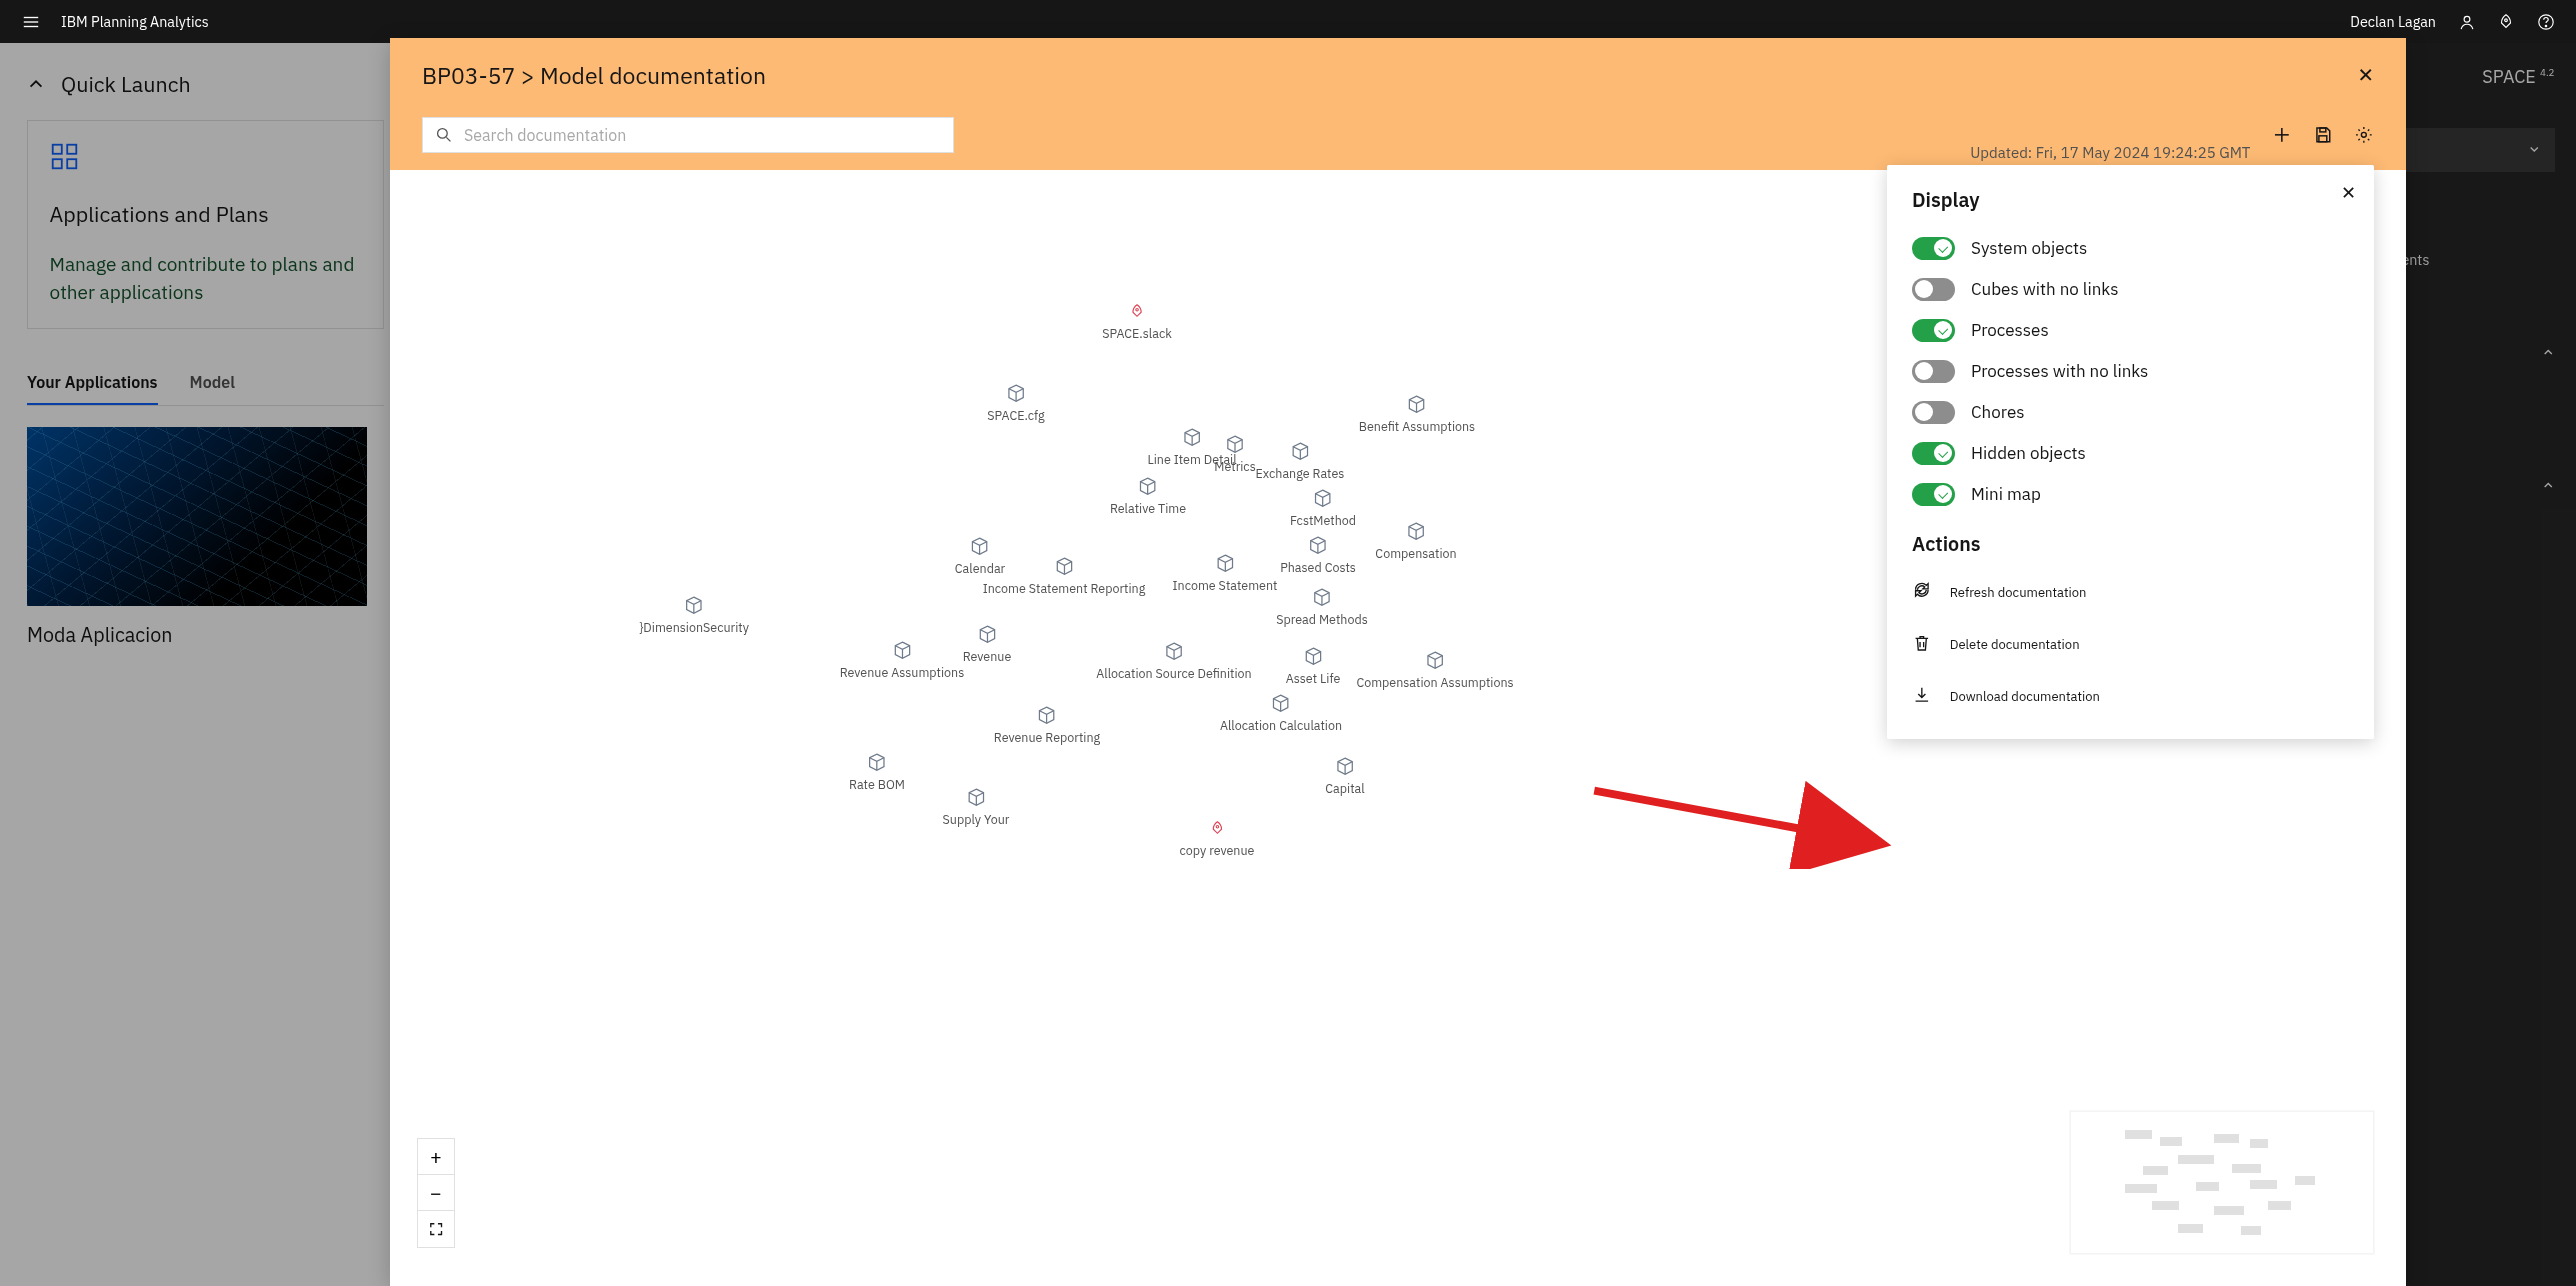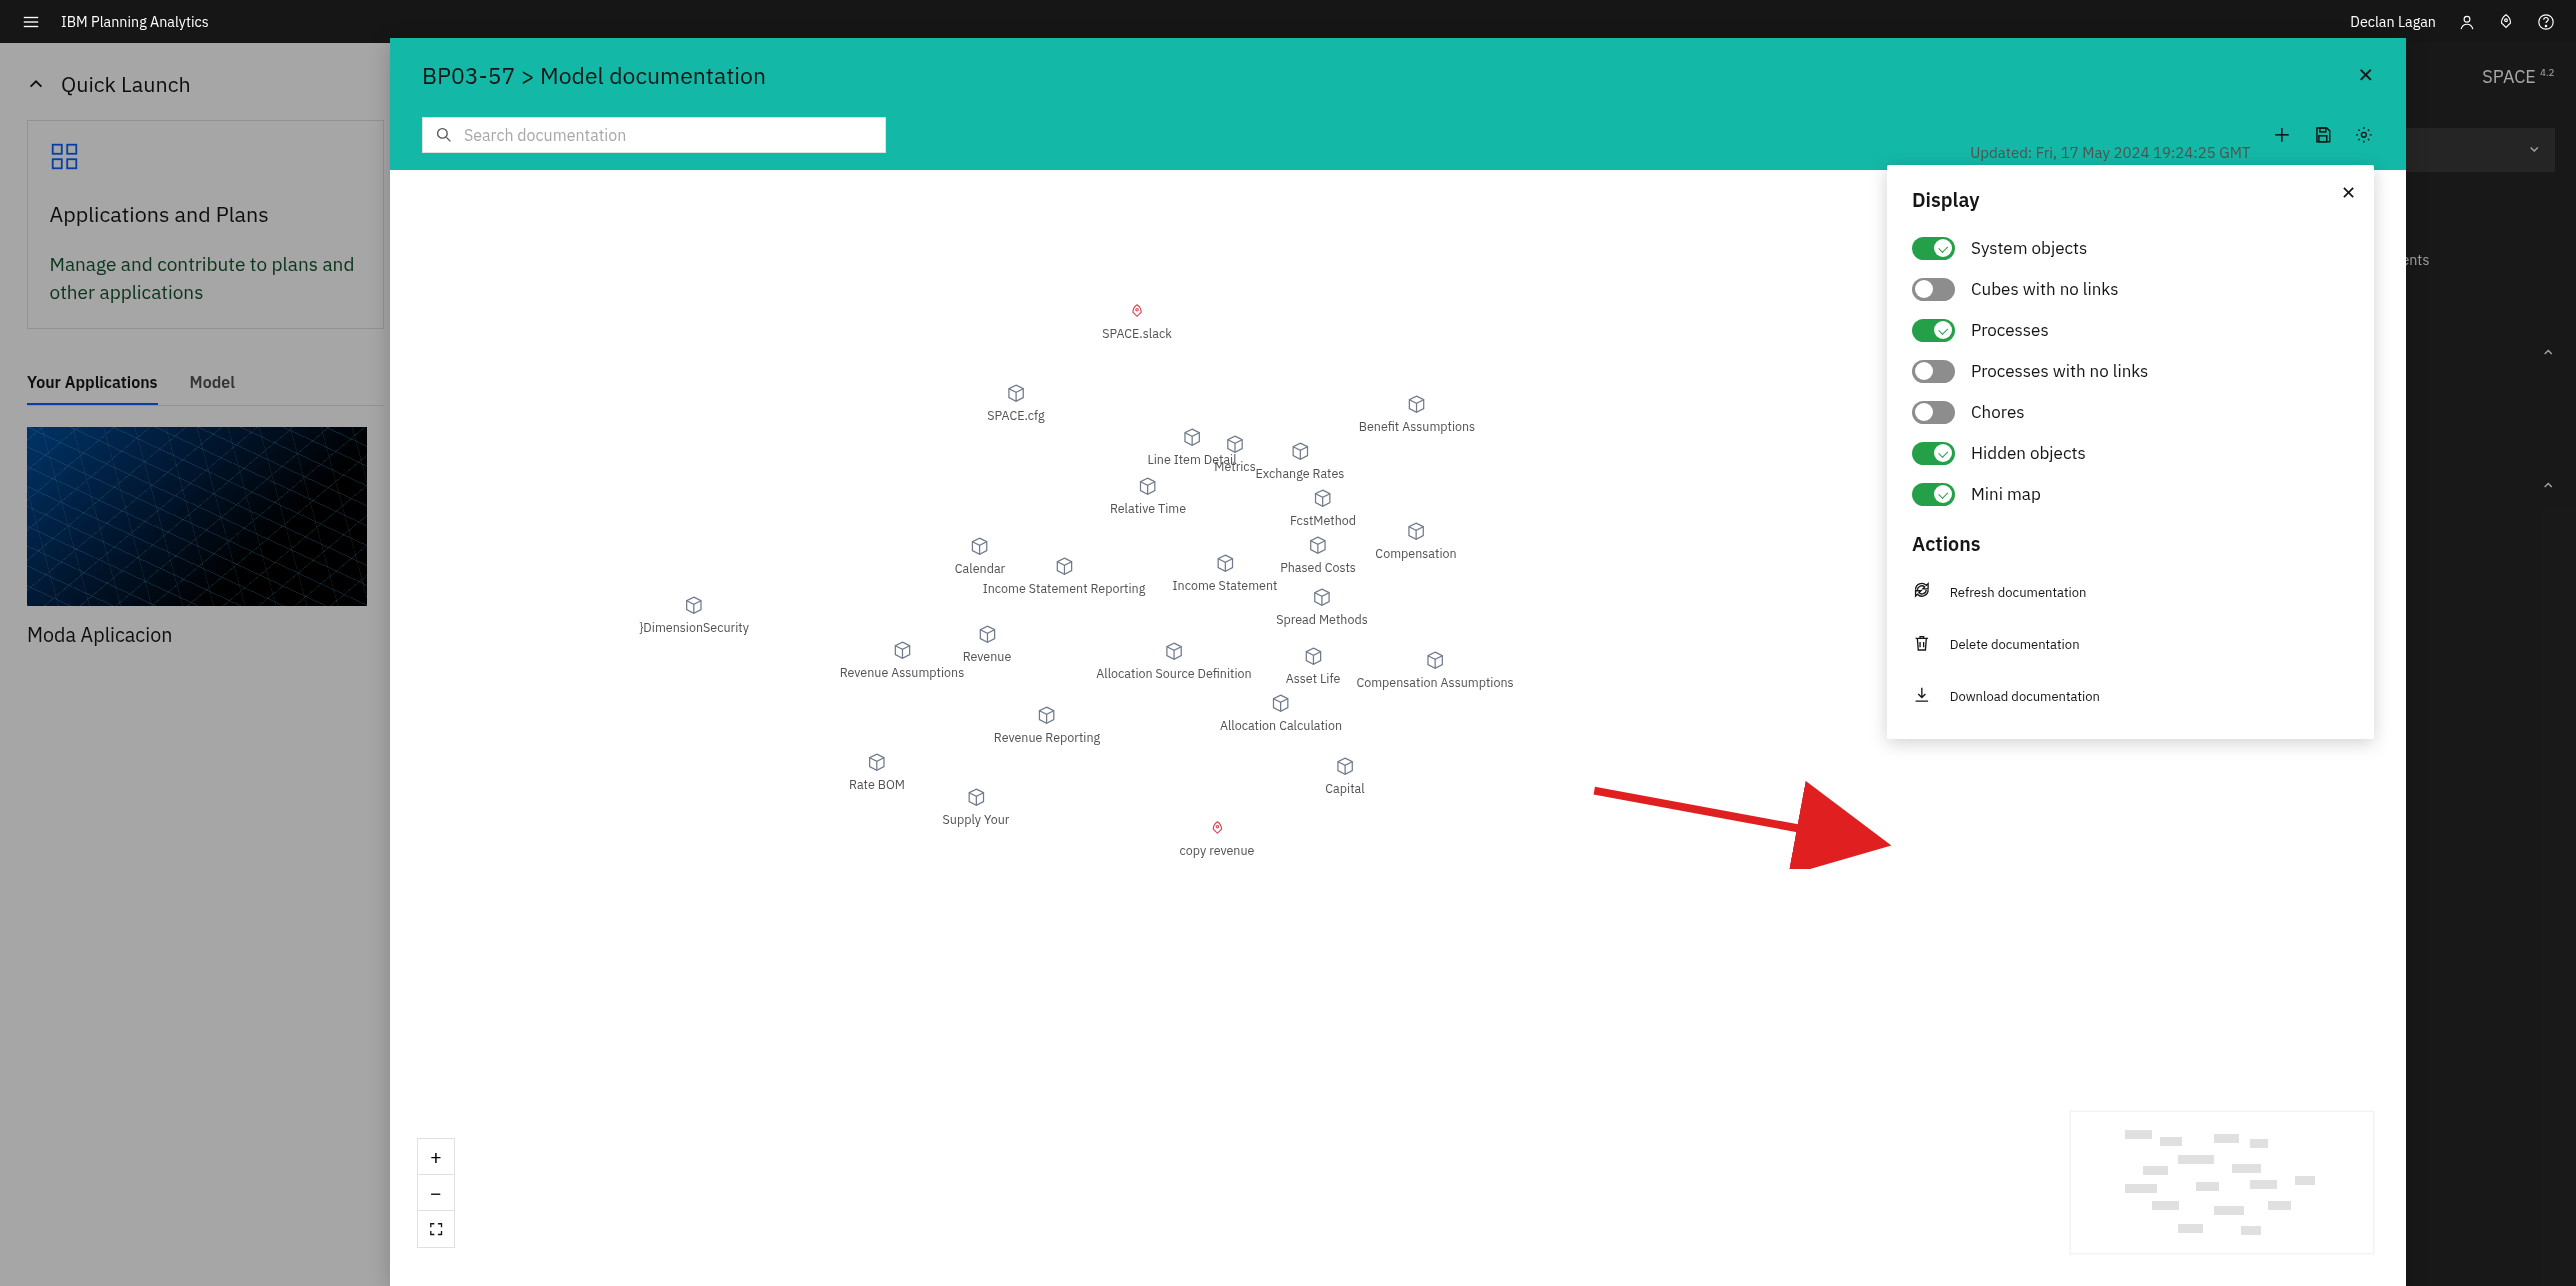--- a/index.html
+++ b/index.html
@@ -36,26 +36,26 @@
 .rp-brand sup { font-size: 9.8px; vertical-align: super; }
 .rp-label { font-size: 11.6px; color: #a8a8a8; margin-bottom: 7.2px; }
 .rp-select { background: #393939; padding: 12.5px 14.3px; display: flex; justify-content: space-between; align-items: center; margin-bottom: 21.5px; cursor: pointer; }
 .rp-item { padding: 12.5px 0; font-size: 14.3px; color: #f4f4f4; cursor: pointer; }
 .rp-section-head { display: flex; justify-content: space-between; align-items: center; padding: 18px 0 7.2px; font-size: 14.3px; }
 
 
 .scrim { position: absolute; inset: 43px 0 0 0; background: rgba(0,0,0,0.35); z-index: 5; }
 
 
-.modal { position: absolute; top: 38px; left: 390px; width: 2016px; bottom: 0; background: #14b8a6; color: #161616; z-index: 10; display: flex; flex-direction: column; box-shadow: 0 3.6px 21.5px rgba(0,0,0,0.2); }
+.modal { position: absolute; top: 38px; left: 390px; width: 2016px; bottom: 0; background: #fdba74; color: #161616; z-index: 10; display: flex; flex-direction: column; box-shadow: 0 3.6px 21.5px rgba(0,0,0,0.2); }
 .modal-header { display: flex; align-items: center; padding: 21.5px 32px 7.2px 32px; }
 .modal-title { font-size: 23px; font-weight: 400; }
 .modal-close { margin-left: auto; cursor: pointer; font-size: 19.7px; }
 .modal-toolbar { display: flex; align-items: center; gap: 21.5px; padding: 10.7px 32px 7.2px 32px; }
-.search-wrap { display: flex; align-items: center; background: #fff; border: 0.9px solid #e0e0e0; padding: 7.2px 12.5px; width: 464px; gap: 12.5px; }
+.search-wrap { display: flex; align-items: center; background: #fff; border: 0.9px solid #e0e0e0; padding: 7.2px 12.5px; width: 532px; gap: 12.5px; }
 .search-wrap input { border: none; outline: none; font-size: 16px; flex: 1; color: #161616; }
 .search-wrap input::placeholder { color: #a8a8a8; }
 .updated { margin-left: auto; color: #525252; font-size: 15px; margin-top: 36px; }
 .tb-icon { width: 19.7px; height: 19.7px; cursor: pointer; }
 
 
 .canvas { flex: 1; position: relative; background: #fff; overflow: hidden; }
 .node { position: absolute; text-align: center; transform: translate(-50%,-50%); }
 .node .cube { width: 21.5px; height: 21.5px; margin: 0 auto 3.6px; }
 .node .lbl { font-size: 12.5px; color: #525252; white-space: nowrap; }

